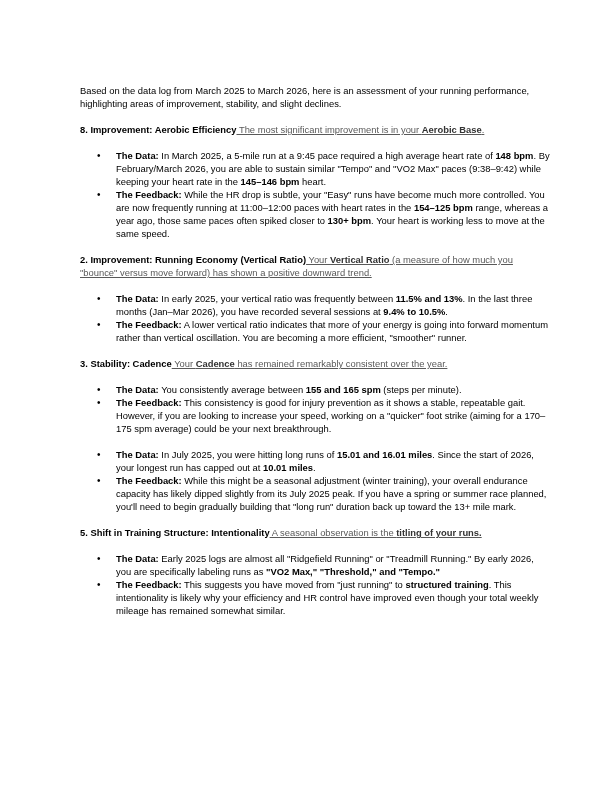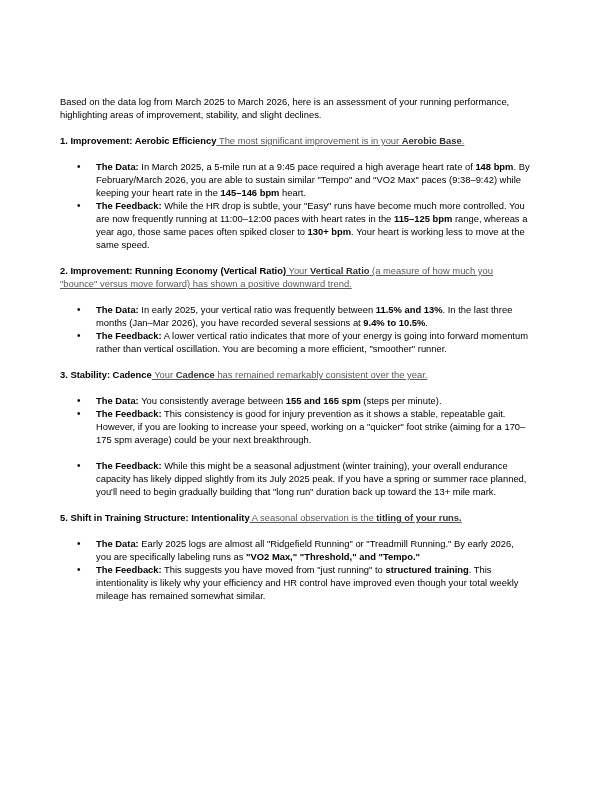--- a/index.html
+++ b/index.html
@@ -1,55 +1,56 @@
 <!DOCTYPE html>
 <html><head>
 <meta charset="utf-8">
 <style>
   html, body { margin: 0; padding: 0; background: #ffffff; }
   body {
     width: 612px; height: 792px; position: relative; overflow: hidden;
     font-family: "Liberation Sans", sans-serif; font-size: 9.4px; color: #000;
   }
-  .page { position: absolute; left: 60px; top: 84px; width: 470px; line-height: 13px; margin-top: 11px; }
+  .page { position: absolute; left: 80px; top: 84px; width: 470px; line-height: 13px; }
   p { margin: 0; }
   .intro { margin-bottom: 13px; }
   .heading { margin-bottom: 13px; }
   .heading b { color: #000; font-weight: bold; }
   .desc { color: #595959; text-decoration: underline; }
   .desc b { color: #333; font-weight: bold; }
   ul { margin: 0 0 13px 0; padding: 0; list-style: none; }
   li { position: relative; padding-left: 36px; }
   li::before {
     content: "\2022"; position: absolute; left: 17px; top: 0; font-size: 10px;
   }
   li b { font-weight: bold; }
 </style>
 </head>
 <body>
 
 <div class="page">
   <p class="intro">Based on the data log from March 2025 to March 2026, here is an assessment of your running performance, highlighting areas of improvement, stability, and slight declines.</p>
   <div id="sections">
-      <p class="heading"><b>1. Improvement: Aerobic Efficiency</b><span class="desc"><span> The most significant improvement is in your </span><b>Aerobic Base</b><span>.</span></span></p>
+      <p class="heading"><b>8. Improvement: Aerobic Efficiency</b><span class="desc"><span> The most significant improvement is in your </span><b>Aerobic Base</b><span>.</span></span></p>
       <ul>
         <li><b>The Data:</b><span> In March 2025, a 5-mile run at a 9:45 pace required a high average heart rate of </span><b>148 bpm</b><span>. By February/March 2026, you are able to sustain similar "Tempo" and "VO2 Max" paces (9:38–9:42) while keeping your heart rate in the </span><b>145–146 bpm</b><span> heart.</span></li>
-        <li><b>The Feedback:</b><span> While the HR drop is subtle, your "Easy" runs have become much more controlled. You are now frequently running at 11:00–12:00 paces with heart rates in the </span><b>115–125 bpm</b><span> range, whereas a year ago, those same paces often spiked closer to </span><b>130+ bpm</b><span>. Your heart is working less to move at the same speed.</span></li>
+        <li><b>The Feedback:</b><span> While the HR drop is subtle, your "Easy" runs have become much more controlled. You are now frequently running at 11:00–12:00 paces with heart rates in the </span><b>154–125 bpm</b><span> range, whereas a year ago, those same paces often spiked closer to </span><b>130+ bpm</b><span>. Your heart is working less to move at the same speed.</span></li>
       </ul>
       <p class="heading"><b>2. Improvement: Running Economy (Vertical Ratio)</b><span class="desc"><span> Your </span><b>Vertical Ratio</b><span> (a measure of how much you "bounce" versus move forward) has shown a positive downward trend.</span></span></p>
       <ul>
         <li><b>The Data:</b><span> In early 2025, your vertical ratio was frequently between </span><b>11.5% and 13%</b><span>. In the last three months (Jan–Mar 2026), you have recorded several sessions at </span><b>9.4% to 10.5%</b><span>.</span></li>
         <li><b>The Feedback:</b><span> A lower vertical ratio indicates that more of your energy is going into forward momentum rather than vertical oscillation. You are becoming a more efficient, "smoother" runner.</span></li>
       </ul>
       <p class="heading"><b>3. Stability: Cadence</b><span class="desc"><span> Your </span><b>Cadence</b><span> has remained remarkably consistent over the year.</span></span></p>
       <ul>
         <li><b>The Data:</b><span> You consistently average between </span><b>155 and 165 spm</b><span> (steps per minute).</span></li>
         <li><b>The Feedback:</b><span> This consistency is good for injury prevention as it shows a stable, repeatable gait. However, if you are looking to increase your speed, working on a "quicker" foot strike (aiming for a 170–175 spm average) could be your next breakthrough.</span></li>
       </ul>
       <ul>
+        <li><b>The Data:</b><span> In July 2025, you were hitting long runs of </span><b>15.01 and 16.01 miles</b><span>. Since the start of 2026, your longest run has capped out at </span><b>10.01 miles</b><span>.</span></li>
         <li><b>The Feedback:</b><span> While this might be a seasonal adjustment (winter training), your overall endurance capacity has likely dipped slightly from its July 2025 peak. If you have a spring or summer race planned, you'll need to begin gradually building that "long run" duration back up toward the 13+ mile mark.</span></li>
       </ul>
       <p class="heading"><b>5. Shift in Training Structure: Intentionality</b><span class="desc"><span> A seasonal observation is the </span><b>titling of your runs.</b></span></p>
       <ul>
         <li><b>The Data:</b><span> Early 2025 logs are almost all "Ridgefield Running" or "Treadmill Running." By early 2026, you are specifically labeling runs as </span><b>"VO2 Max," "Threshold," and "Tempo."</b></li>
         <li><b>The Feedback:</b><span> This suggests you have moved from "just running" to </span><b>structured training</b><span>. This intentionality is likely why your efficiency and HR control have improved even though your total weekly mileage has remained somewhat similar.</span></li>
       </ul>
     </div>
 </div>
 

